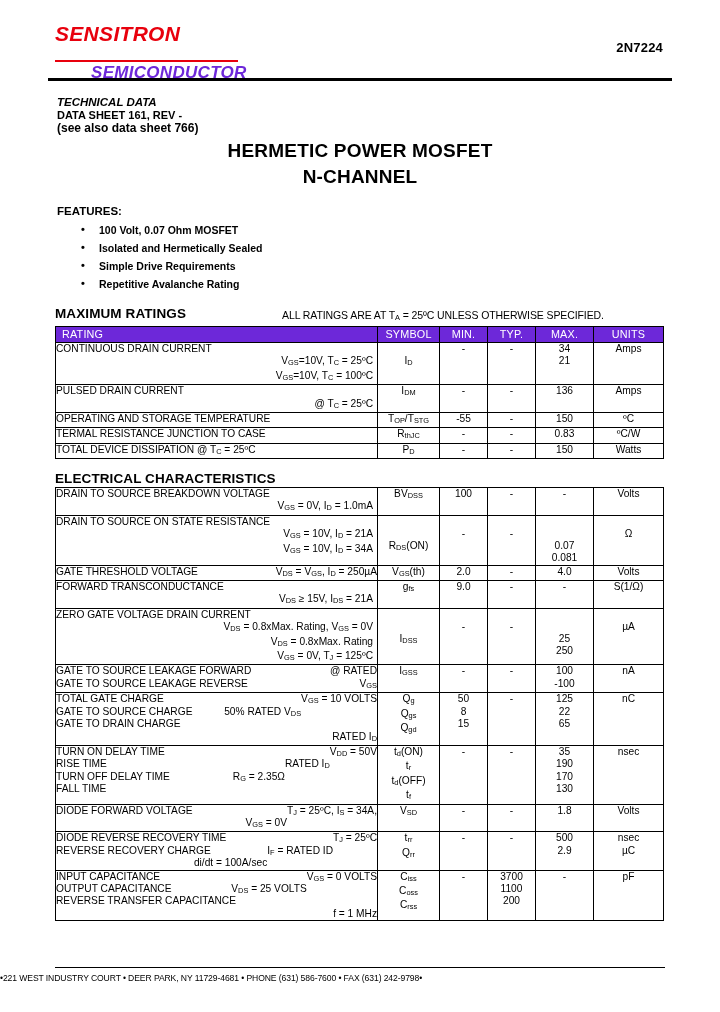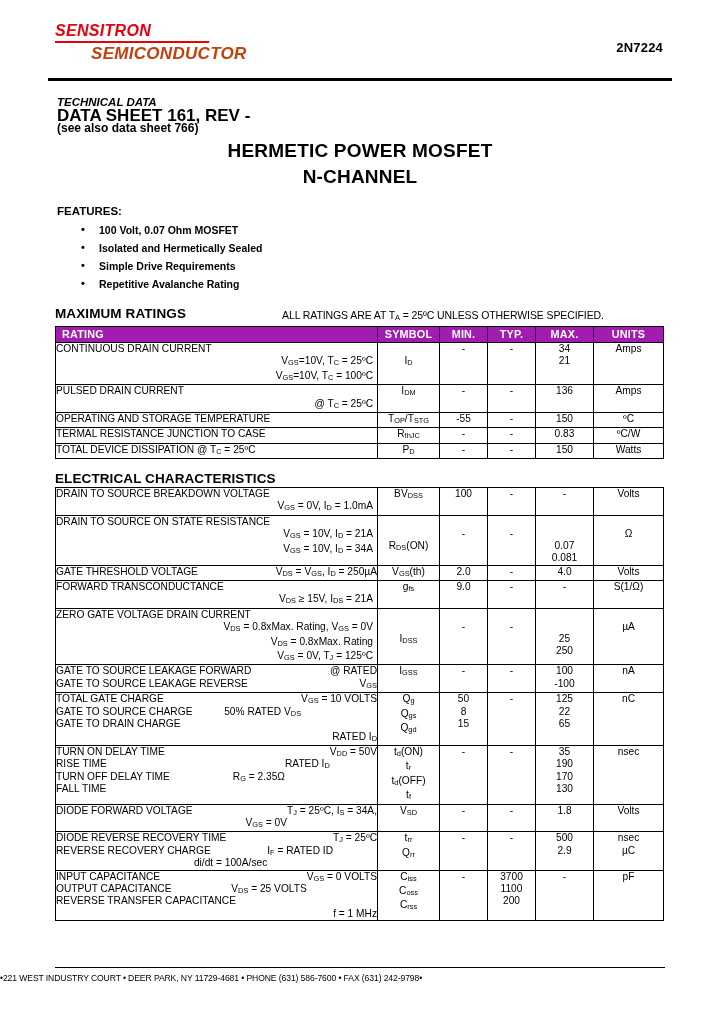--- a/index.html
+++ b/index.html
@@ -9,42 +9,42 @@
     color:#000;
     position:relative;
     overflow:hidden;
   }
   .page { position:absolute; inset:0; }
 
   
   .logo-block { position:absolute; left:55px; top:22px; }
   .logo-line1 {
     color:#e8000d; font-style:italic; font-weight:bold;
-    font-size:16px; letter-spacing:.3px;
+    font-size:21px; letter-spacing:.3px;
     border-bottom:2.5px solid #e8000d;
-    display:inline-block; padding-right:58px; padding-bottom:1px;
+    display:inline-block; padding-right:58px; padding-bottom:14px;
   }
   .logo-line2 {
-    color:#c2410c; font-style:italic; font-weight:bold;
+    color:#6d28d9; font-style:italic; font-weight:bold;
     font-size:17px; letter-spacing:.3px;
     margin-left:36px; margin-top:1px;
   }
   .partno {
     position:absolute; right:57px; top:40px;
     font-size:13px; font-weight:bold; letter-spacing:.2px;
   }
   .header-rule {
     position:absolute; left:48px; right:48px; top:78px;
     border-top:3px solid #000;
   }
 
   
   .techdata { position:absolute; left:57px; top:96px; }
   .techdata .t1 { font-size:11.5px; font-weight:bold; line-height:13px;font-style:italic; }
-  .techdata .t2 { font-size:17px; font-weight:bold; line-height:13px; }
+  .techdata .t2 { font-size:11px; font-weight:bold; line-height:13px; }
   .techdata .t3 { font-size:12px; font-weight:bold; line-height:12px; }
 
   
   .maintitle {
     position:absolute; left:0; right:0; top:140px;
     text-align:center; font-size:19px; font-weight:bold; letter-spacing:.2px;
   }
   .maintitle .l2 { display:block; margin-top:4px; }
 
   
@@ -77,21 +77,21 @@
     font-size:10.2px;
   }
   table.dt td, table.dt th {
     border:1px solid #000; padding:0;
     vertical-align:top;
   }
   #tbl-max { top:326px; }
   #tbl-elec { top:487px; }
 
   thead th {
-    background:#a21caf; color:#fff; font-weight:bold;
+    background:#6d28d9; color:#fff; font-weight:normal;
     font-size:10.8px; height:15px; line-height:15px;
     text-align:center; letter-spacing:.2px;
   }
   thead th.rating-h { text-align:left; padding-left:6px; }
 
   col.c-desc { width:322px; }
   col.c-sym  { width:62px; }
   col.c-min  { width:48px; }
   col.c-typ  { width:48px; }
   col.c-max  { width:58px; }

